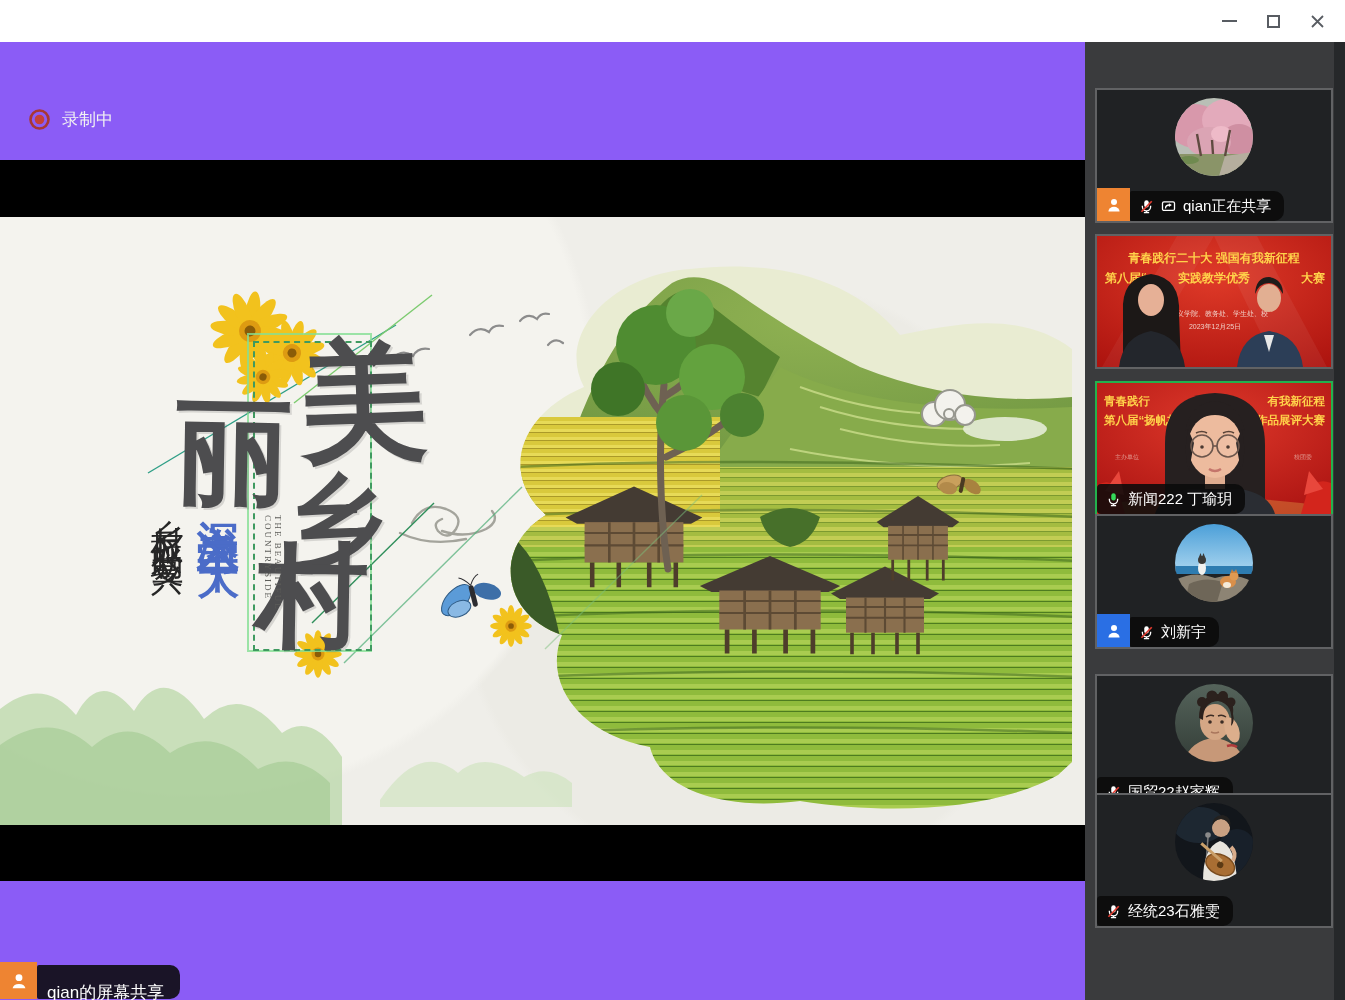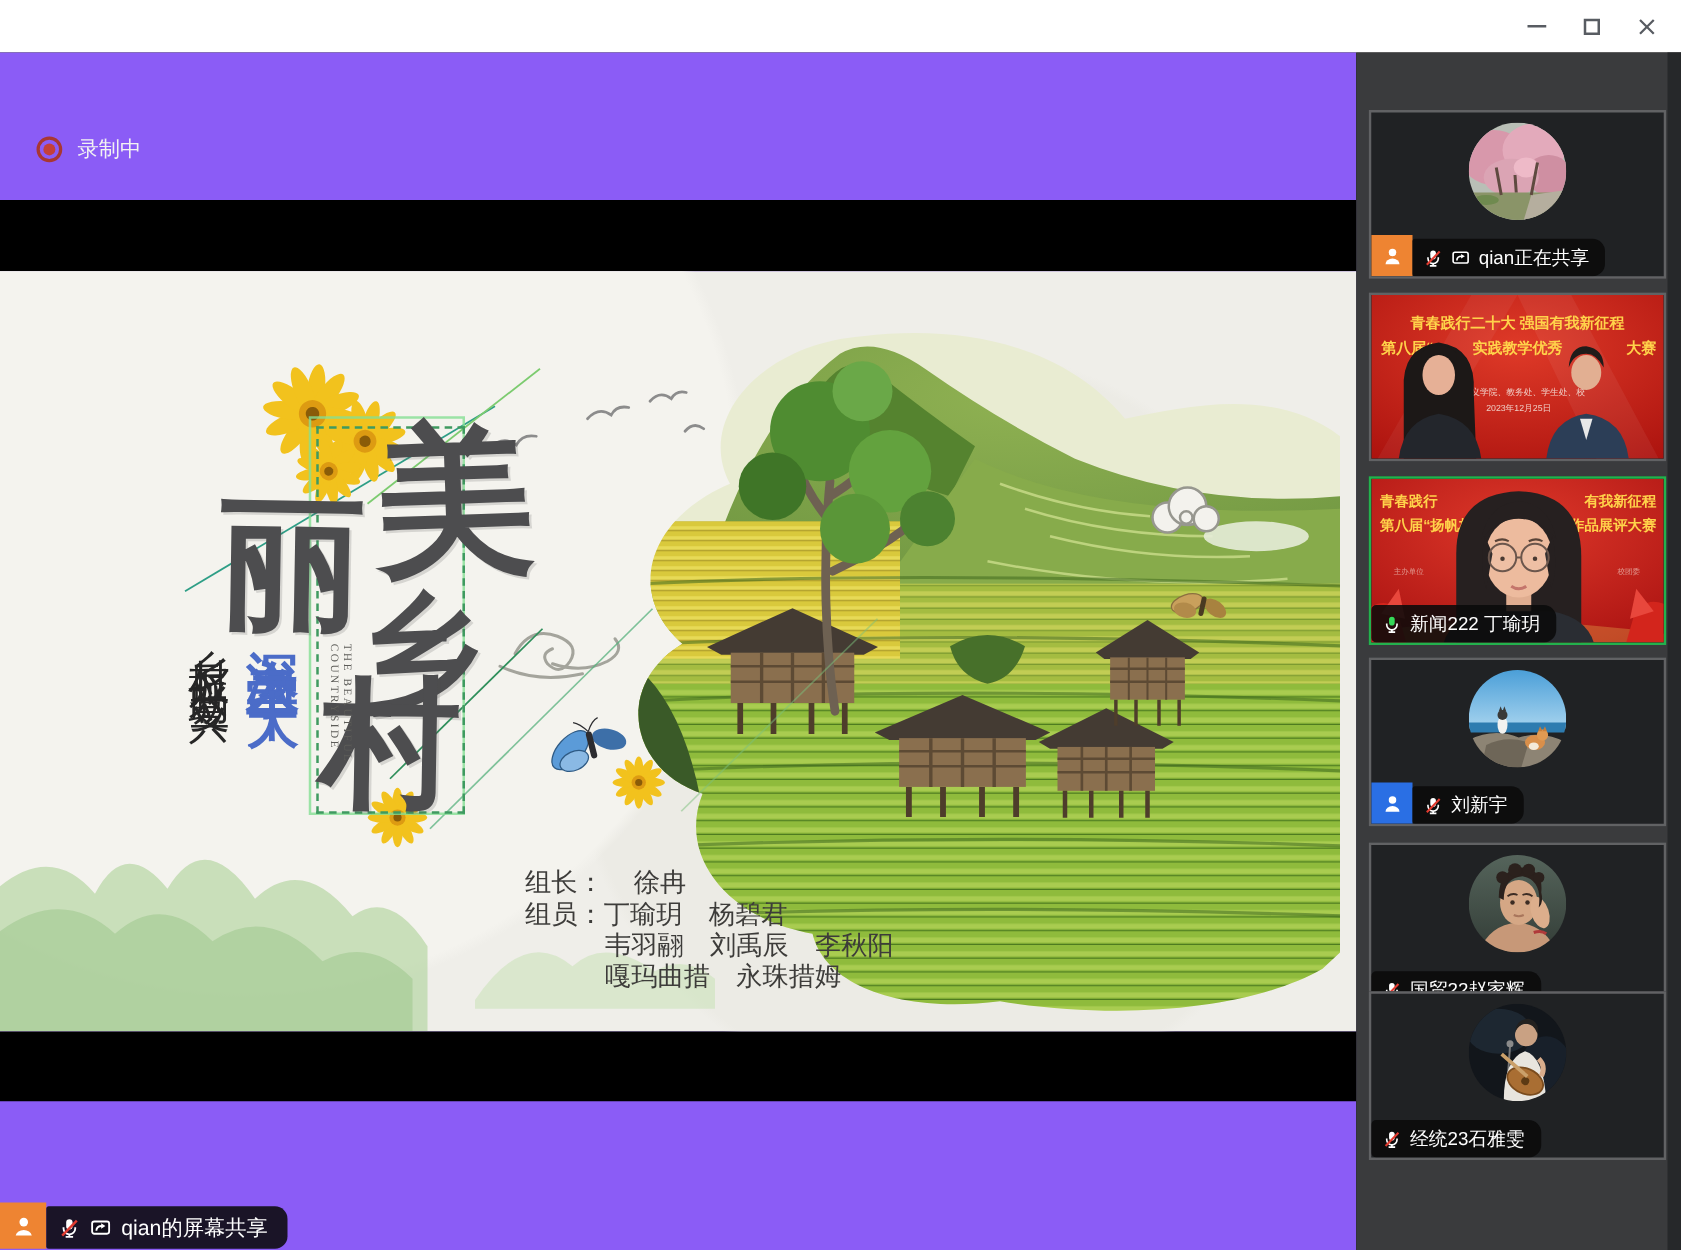--- a/index.html
+++ b/index.html
@@ -66,30 +66,30 @@
   .role-sq { width:33px; height:33px; display:flex; align-items:center; justify-content:center; flex:0 0 auto; }
   .role-host { background:#ee8432; }
   .role-cohost { background:#2a6fe4; }
   .pill { display:flex; align-items:center; gap:7px; height:30px; padding:0 13px 0 9px;
           background:rgba(10,10,10,.88); border-radius:2px 10px 10px 2px; }
   .pill .nm { color:#ffffff; font-size:15px; white-space:nowrap; }
   .pill-alone { border-radius:4px 10px 10px 4px; }
 
   .share-banner { position:absolute; left:0; bottom:1px; display:flex; align-items:flex-end; }
   .share-banner .role-sq { width:37px; height:37px; }
-  .share-banner .pill { height:34px; gap:8px; padding:0 16px 0 10px; }
+  .share-banner .pill { height:34px; gap:8px; padding:0 16px 0 10px;flex-direction:column; }
   .share-banner .pill .nm { font-size:17px; }
 
   
   .sidebar { position:absolute; left:1085px; top:42px; width:260px; height:958px; background:#3a3b3d; }
   .scroll-strip { position:absolute; right:0; top:0; width:11px; height:958px; background:#26282a; }
   .tile { position:absolute; left:10px; width:238px; height:135px; border:2px solid #616264;
           background:#202224; overflow:hidden; }
   .tile.active { border-color:#23b14d; }
-  .t1{top:46px} .t2{top:192px} .t3{top:339px} .t4{top:484px} .t5{top:632px} .t6{top:751px}
+  .t1{top:46px} .t2{top:192px} .t3{top:339px} .t4{top:472px} .t5{top:632px} .t6{top:751px}
   .tile .avatar { position:absolute; left:78px; top:8px; width:78px; height:78px; border-radius:50%; overflow:hidden; }
   .tile .labelrow { position:absolute; left:0; bottom:0; }
   .tile video, .tile .video { position:absolute; left:0; top:0; }
 </style>
 </head>
 <body>
 
 <div class="app">
 
   <div class="titlebar">
@@ -272,26 +272,20 @@
       <div class="calli c-cun">村</div>
 
       <div class="v-en">
         <span>THE BEAUTIFUL</span>
         <span>COUNTRYSIDE</span>
       </div>
 
       <div class="vtext v-slogan">乡村振兴助复兴</div>
       <div class="vtext v-theme">深入学习二十大</div>
 
-      <div class="roster">
-        <span class="ln"><span>组长：</span><span class="gap">徐冉</span></span>
-        <span class="ln"><span>组员：</span><span>丁瑜玥　杨碧君</span></span>
-        <span class="ln indent">韦羽翮　刘禹辰　李秋阳</span>
-        <span class="ln indent">嘎玛曲措　永珠措姆</span>
-      </div>
     </div>
 
     <div class="share-banner">
       <span class="role-sq role-host">
         <svg width="20" height="20" viewBox="0 0 18 18">
             <circle cx="9" cy="6" r="3.1" fill="#fff"></circle>
             <path d="M3.2 15.6 a5.9 4.8 0 0 1 11.6 0 Z" fill="#fff"></path>
           </svg>
       </span>
       <span class="pill">

